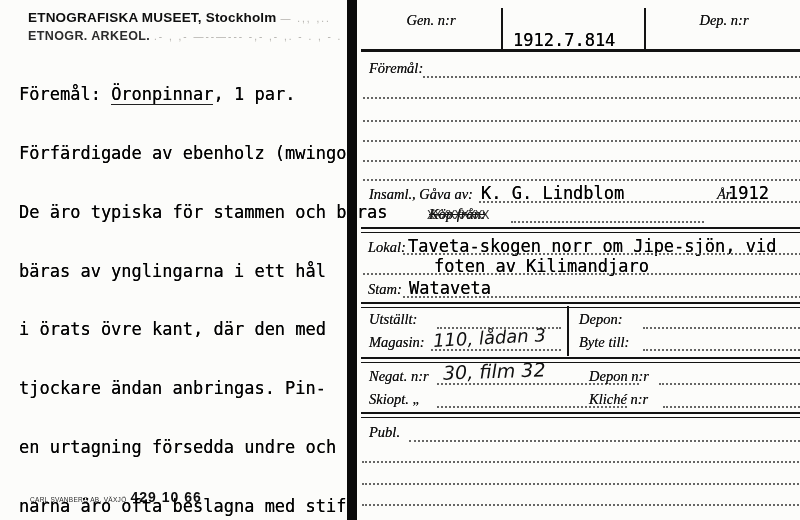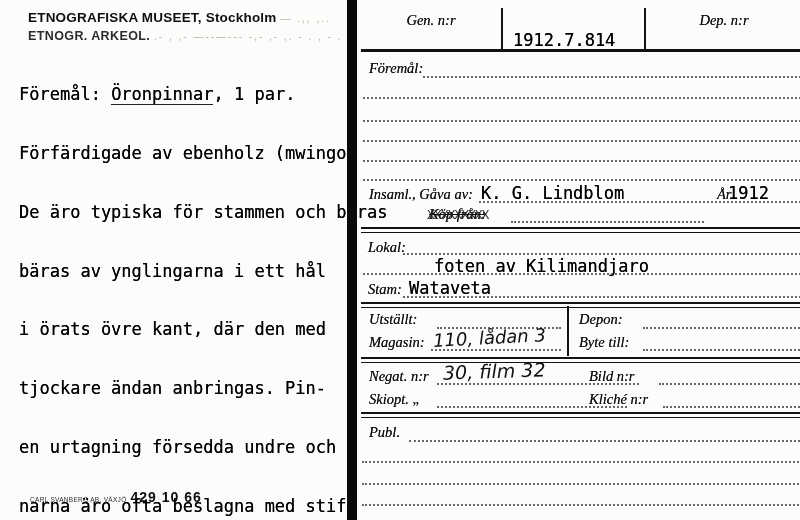--- a/index.html
+++ b/index.html
@@ -113,20 +113,21 @@
     <div class="abs label" style="left:356px; top:186px;">År</div>
     <div class="abs typed" style="left:367px; top:183px;">1912</div>
     <div class="abs dotted" style="left:118px; right:3px; top:201px;"></div>
 
     <div class="abs label struck" style="left:68px; top:206px;">Köp från:</div>
     <div class="abs xover" style="left:66px; top:207px;">XXXXXXXXX</div>
     <div class="abs dotted" style="left:150px; right:100px; top:221px;"></div>
     <div class="abs dbl" style="top:227px;"></div>
 
     <div class="abs label" style="left:7px; top:239px;">Lokal:</div>
+    <div class="abs typed" style="left:47px; top:236px;">Taveta-skogen norr om Jipe-sjön, vid</div>
     <div class="abs dotted" style="left:42px; right:3px; top:253px;"></div>
     <div class="abs typed" style="left:73px; top:256px;">foten av Kilimandjaro</div>
     <div class="abs dotted" style="left:2px; right:3px; top:273px;"></div>
     <div class="abs label" style="left:7px; top:281px;">Stam:</div>
     <div class="abs typed" style="left:48px; top:278px;">Wataveta</div>
     <div class="abs dotted" style="left:42px; right:3px; top:296px;"></div>
     <div class="abs dbl" style="top:302px;"></div>
 
     <div class="abs vsep" style="left:206px; top:306px; height:50px;"></div>
     <div class="abs label" style="left:8px; top:311px;">Utställt:</div>
@@ -136,21 +137,21 @@
     <div class="abs dotted" style="left:70px; width:130px; top:349px;"></div>
     <div class="abs label" style="left:218px; top:311px;">Depon:</div>
     <div class="abs dotted" style="left:282px; right:4px; top:327px;"></div>
     <div class="abs label" style="left:218px; top:334px;">Byte till:</div>
     <div class="abs dotted" style="left:282px; right:4px; top:349px;"></div>
     <div class="abs dbl" style="top:357px;"></div>
 
     <div class="abs label" style="left:8px; top:368px;">Negat. n:r</div>
     <div class="abs hand" style="left:82px; top:360px; font-size:19px; transform:rotate(-2deg);">30, film 32</div>
     <div class="abs dotted" style="left:76px; width:202px; top:383px;"></div>
-    <div class="abs label" style="left:228px; top:368px;">Bild n:r</div>
+    <div class="abs label" style="left:228px; top:368px;">Depon n:r</div>
     <div class="abs dotted" style="left:298px; right:4px; top:383px;"></div>
     <div class="abs label" style="left:8px; top:391px;">Skiopt. „</div>
     <div class="abs dotted" style="left:76px; width:190px; top:406px;"></div>
     <div class="abs label" style="left:228px; top:391px;">Kliché n:r</div>
     <div class="abs dotted" style="left:302px; right:4px; top:406px;"></div>
     <div class="abs dbl" style="top:412px;"></div>
 
     <div class="abs label" style="left:8px; top:424px;">Publ.</div>
     <div class="abs dotted" style="left:48px; right:4px; top:440px;"></div>
     <div class="abs dotted" style="left:1px; right:2px; top:461px;"></div>

